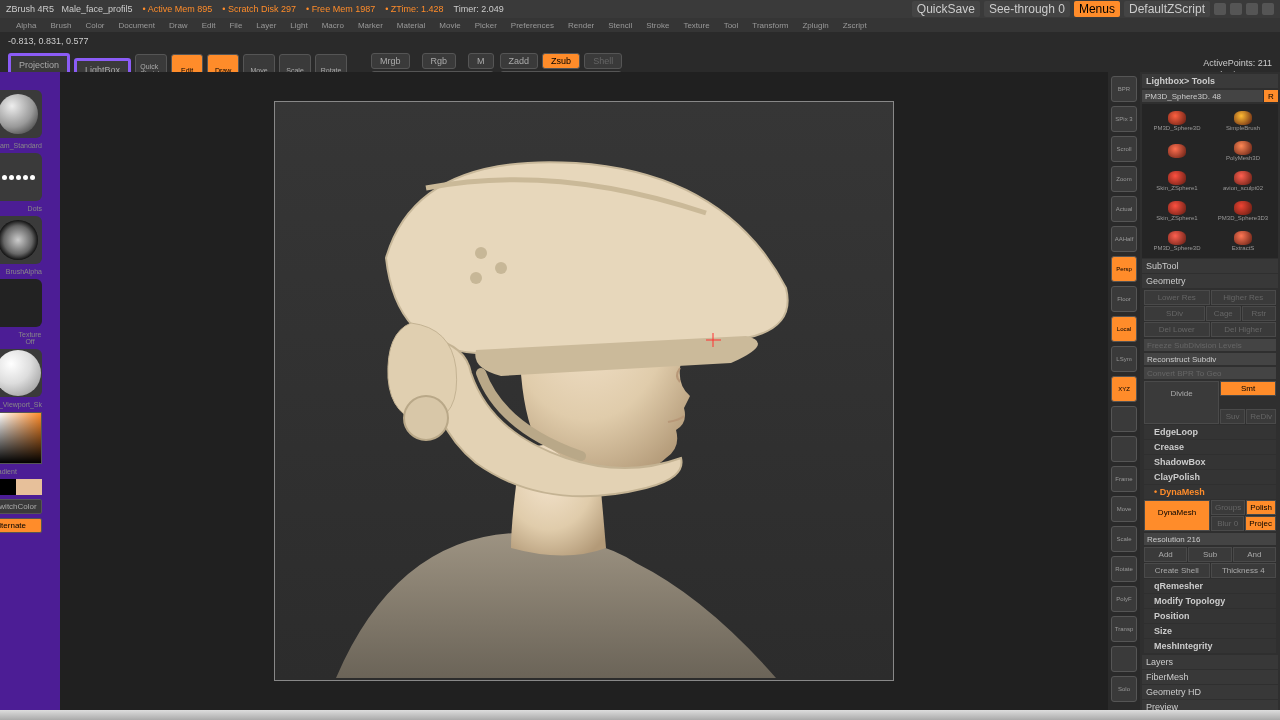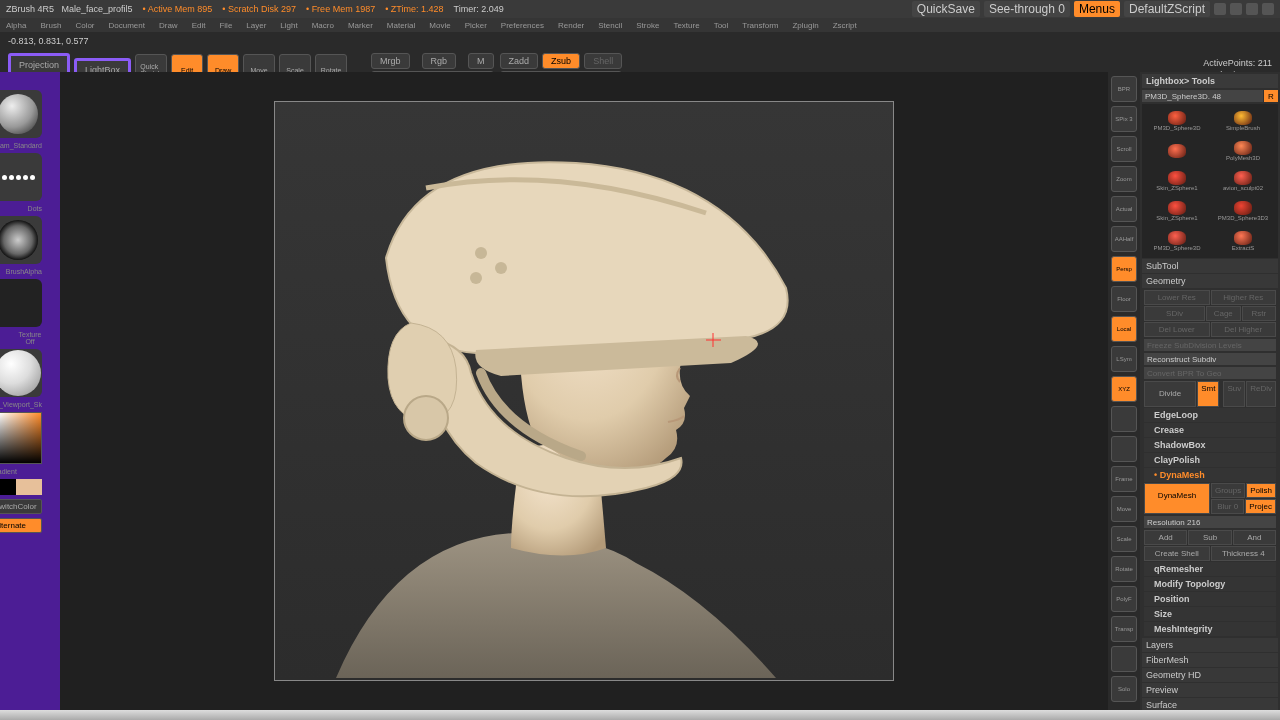--- a/index.html
+++ b/index.html
@@ -7,21 +7,21 @@
 
 
 .titlebar { background:#3a3a3a; height:18px; display:flex; align-items:center; padding:0 6px; color:#ccc; font-size:9px; }
 .titlebar .seg { margin-right:10px; }
 .titlebar .or { color:#ff8c2a; }
 .titlebar .right { margin-left:auto; display:flex; gap:4px; align-items:center; }
 .titlebar .btn { background:#444; padding:1px 5px; border-radius:2px; font-size:12px; }
 .titlebar .btn.on { background:#ff8c2a; color:#000; }
 .winctl { width:12px; height:12px; background:#555; border-radius:2px; display:inline-block; }
 
-.menubar { background:#353535; height:14px; display:flex; align-items:center; padding:0 6px; gap:14px; font-size:8px; color:#999; }
+.menubar { background:#353535; height:14px; display:flex; align-items:center; padding:0 16px; gap:14px; font-size:8px; color:#999; }
 
 .coords { font-size:9px; color:#ccc; padding:4px 8px; }
 
 .secondbar { height:40px; display:flex; align-items:center; padding:0 8px; gap:4px; }
 .secondbar .bigbtn { background:#3a3a3a; padding:4px 8px; border:3px solid #8b5cf6; border-radius:3px; font-size:9px; text-align:center; }
 .secondbar .iconbtn { width:32px; height:32px; background:#3a3a3a; border:1px solid #555; border-radius:3px; display:flex; flex-direction:column; align-items:center; justify-content:center; font-size:7px; }
 .secondbar .iconbtn.on { background:#ff8c2a; color:#000; }
 .secondbar .mid { margin-left:20px; display:flex; gap:6px; align-items:center; }
 .secondbar .pill { background:#3a3a3a; padding:2px 8px; border-radius:3px; font-size:9px; border:1px solid #555;}
 .secondbar .pill.on { background:#ff8c2a; color:#000;text-align:right; }
@@ -339,21 +339,21 @@
         </div>
       <div class="btnrow">
           <div class="b dim">Del Lower</div>
           <div class="b dim">Del Higher</div>
         </div>
       <div class="slider" style="color:#666">Freeze SubDivision Levels</div>
       <div class="slider">Reconstruct Subdiv</div>
       <div class="slider" style="color:#666">Convert BPR To Geo</div>
       <div class="btnrow">
         <div class="b" style="flex:1.2;line-height:20px">Divide</div>
-        <div style="flex:1;display:flex;flex-direction:row;gap:4px">
+        <div style="flex:1;display:flex;flex-direction:column;gap:13px">
           <div style="display:flex;gap:1px">
               <div class="b on" style="flex:1">Smt</div>
             </div>
           <div style="display:flex;gap:1px">
               <div class="b dim" style="flex:1">Suv</div>
               <div class="b dim" style="flex:1">ReDiv</div>
             </div>
         </div>
       </div>
       <div class="section sub">EdgeLoop</div>

